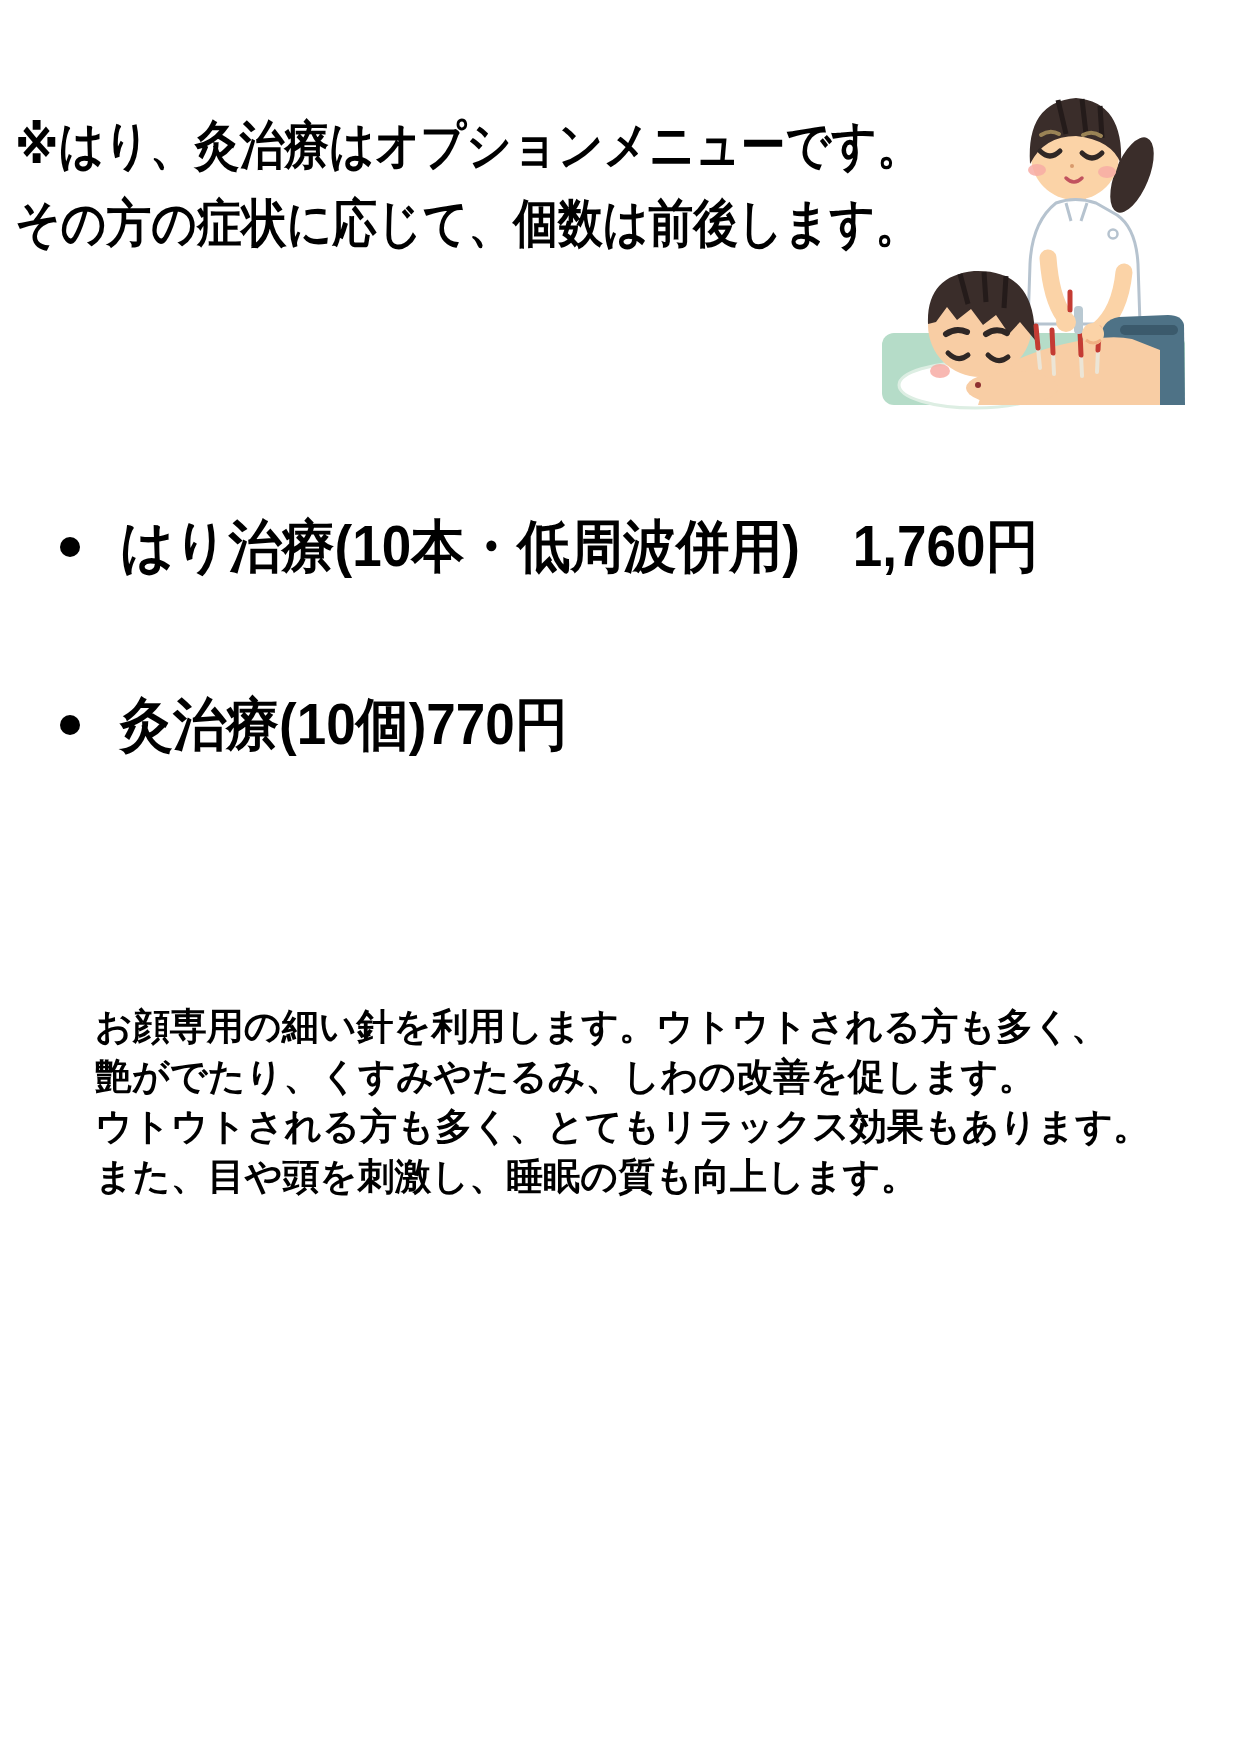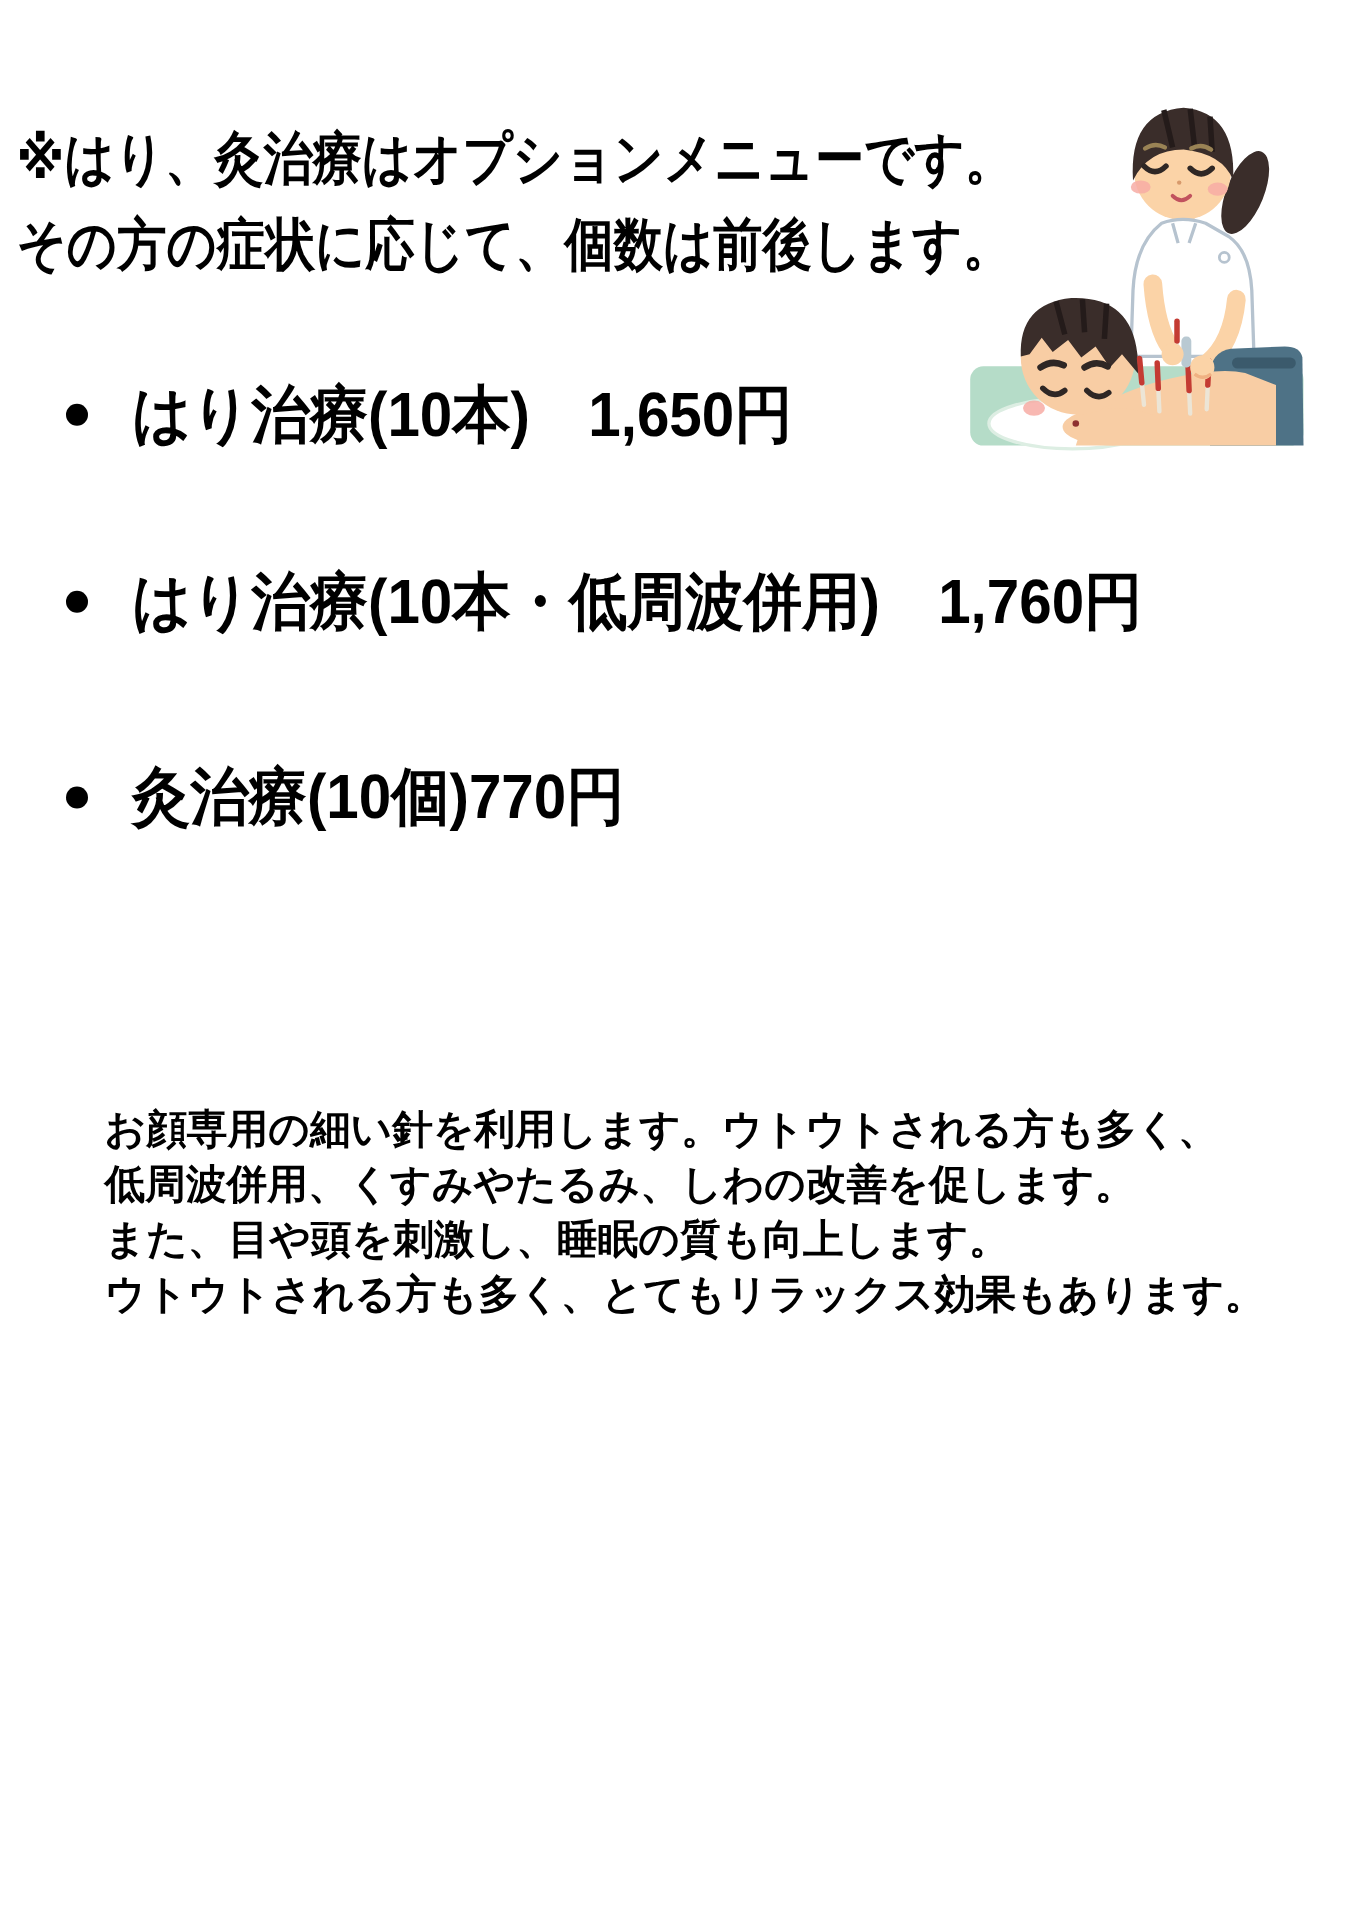--- a/index.html
+++ b/index.html
@@ -124,35 +124,31 @@
     <g>
       <path d="M 210,252 L 210,238" stroke="#ece5d6" stroke-width="3.5" stroke-linecap="round"></path>
       <path d="M 210,238 L 210,220" stroke="#c43b33" stroke-width="5" stroke-linecap="round"></path>
       <rect x="214" y="234" width="9" height="28" rx="4" fill="#b9c9d2"></rect>
       <circle cx="206" cy="250" r="10" fill="#fbd3a7"></circle>
       <circle cx="233" cy="262" r="11" fill="#fbd3a7"></circle>
       <path d="M 226,268 Q 233,274 241,268" stroke="#f0b183" stroke-width="3" fill="none"></path>
     </g>
   </svg>
 
-  <div class="menu-item mi-1">
-    <span class="bullet"></span>
-    <span class="menu-label">はり治療(10本)　1,650円</span>
-  </div>
   <div class="menu-item mi-2">
     <span class="bullet"></span>
     <span class="menu-label">はり治療(10本・低周波併用)　1,760円</span>
   </div>
   <div class="menu-item mi-3">
     <span class="bullet"></span>
     <span class="menu-label">灸治療(10個)770円</span>
   </div>
 
   <div class="details">
     <div>お顔専用の細い針を利用します。ウトウトされる方も多く、</div>
-    <div>低周波併用、くすみやたるみ、しわの改善を促します。</div>
+    <div>艶がでたり、くすみやたるみ、しわの改善を促します。</div>
+    <div>ウトウトされる方も多く、とてもリラックス効果もあります。</div>
     <div>また、目や頭を刺激し、睡眠の質も向上します。</div>
-    <div>ウトウトされる方も多く、とてもリラックス効果もあります。</div>
   </div>
 
   <div class="footer">鈴蘭整骨院</div>
 
 </div>
 
 </body></html>

